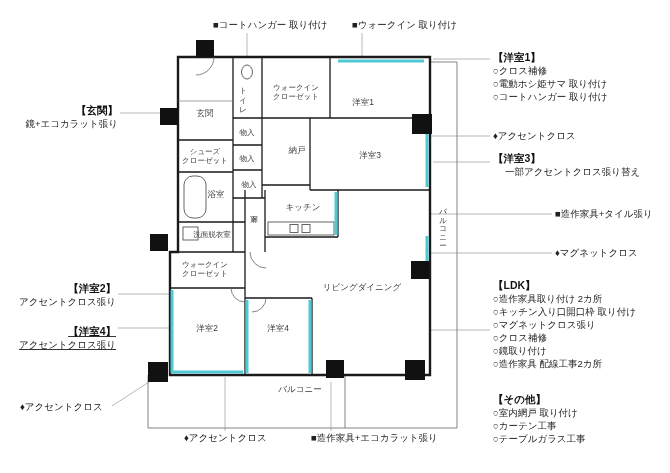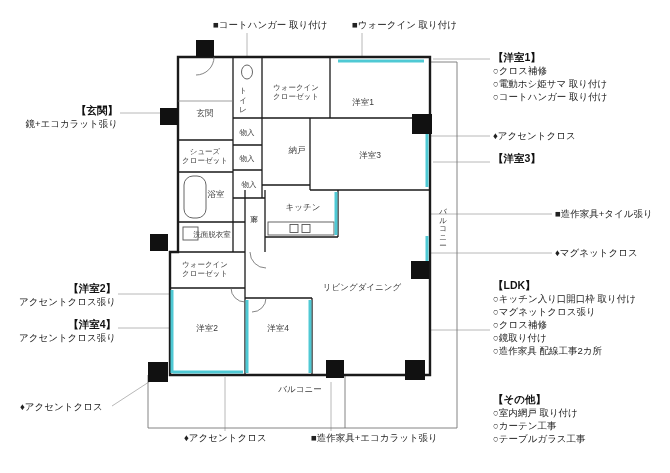--- a/index.html
+++ b/index.html
@@ -143,47 +143,49 @@
   <div class="lbl" style="left:352px;top:19px;">■ウォークイン 取り付け</div>
 
   <div class="panel ralign" style="right:552px;top:103px;">
     <div class="panel-title">【玄関】</div>
     <div class="panel-desc">鏡+エコカラット張り</div>
   </div>
   <div class="panel ralign" style="right:554px;top:281px;">
     <div class="panel-title">【洋室2】</div>
     <div class="panel-desc">アクセントクロス張り</div>
   </div>
-  <div class="panel ralign" style="right:554px;top:317px;">
+  <div class="panel ralign" style="right:554px;top:324px;text-decoration:underline;">
     <div class="panel-title">【洋室4】</div>
     <div class="panel-desc">アクセントクロス張り</div>
   </div>
   <div class="lbl" style="left:20px;top:401px;">♦アクセントクロス</div>
 
   <div class="lbl" style="left:184px;top:432px;">♦アクセントクロス</div>
   <div class="lbl" style="left:311px;top:432px;">■造作家具+エコカラット張り</div>
 
   <div class="panel" style="left:493px;top:50px;">
     <div class="panel-title">【洋室1】</div>
     <div class="panel-item">○クロス補修</div>
     <div class="panel-item">○電動ホシ姫サマ 取り付け</div>
     <div class="panel-item">○コートハンガー 取り付け</div>
   </div>
 
   <div class="lbl" style="left:493px;top:130px;">♦アクセントクロス</div>
 
   <div class="panel" style="left:493px;top:151px;">
     <div class="panel-title">【洋室3】</div>
+    <div class="panel-desc">一部アクセントクロス張り替え</div>
   </div>
 
   <div class="lbl" style="left:555px;top:208px;">■造作家具+タイル張り</div>
   <div class="lbl" style="left:555px;top:247px;">♦マグネットクロス</div>
 
   <div class="panel" style="left:493px;top:278px;">
     <div class="panel-title">【LDK】</div>
+    <div class="panel-item">○造作家具取り付け 2カ所</div>
     <div class="panel-item">○キッチン入り口開口枠 取り付け</div>
     <div class="panel-item">○マグネットクロス張り</div>
     <div class="panel-item">○クロス補修</div>
     <div class="panel-item">○鏡取り付け</div>
     <div class="panel-item">○造作家具 配線工事2カ所</div>
   </div>
 
   <div class="panel" style="left:493px;top:392px;">
     <div class="panel-title">【その他】</div>
     <div class="panel-item">○室内網戸 取り付け</div>

